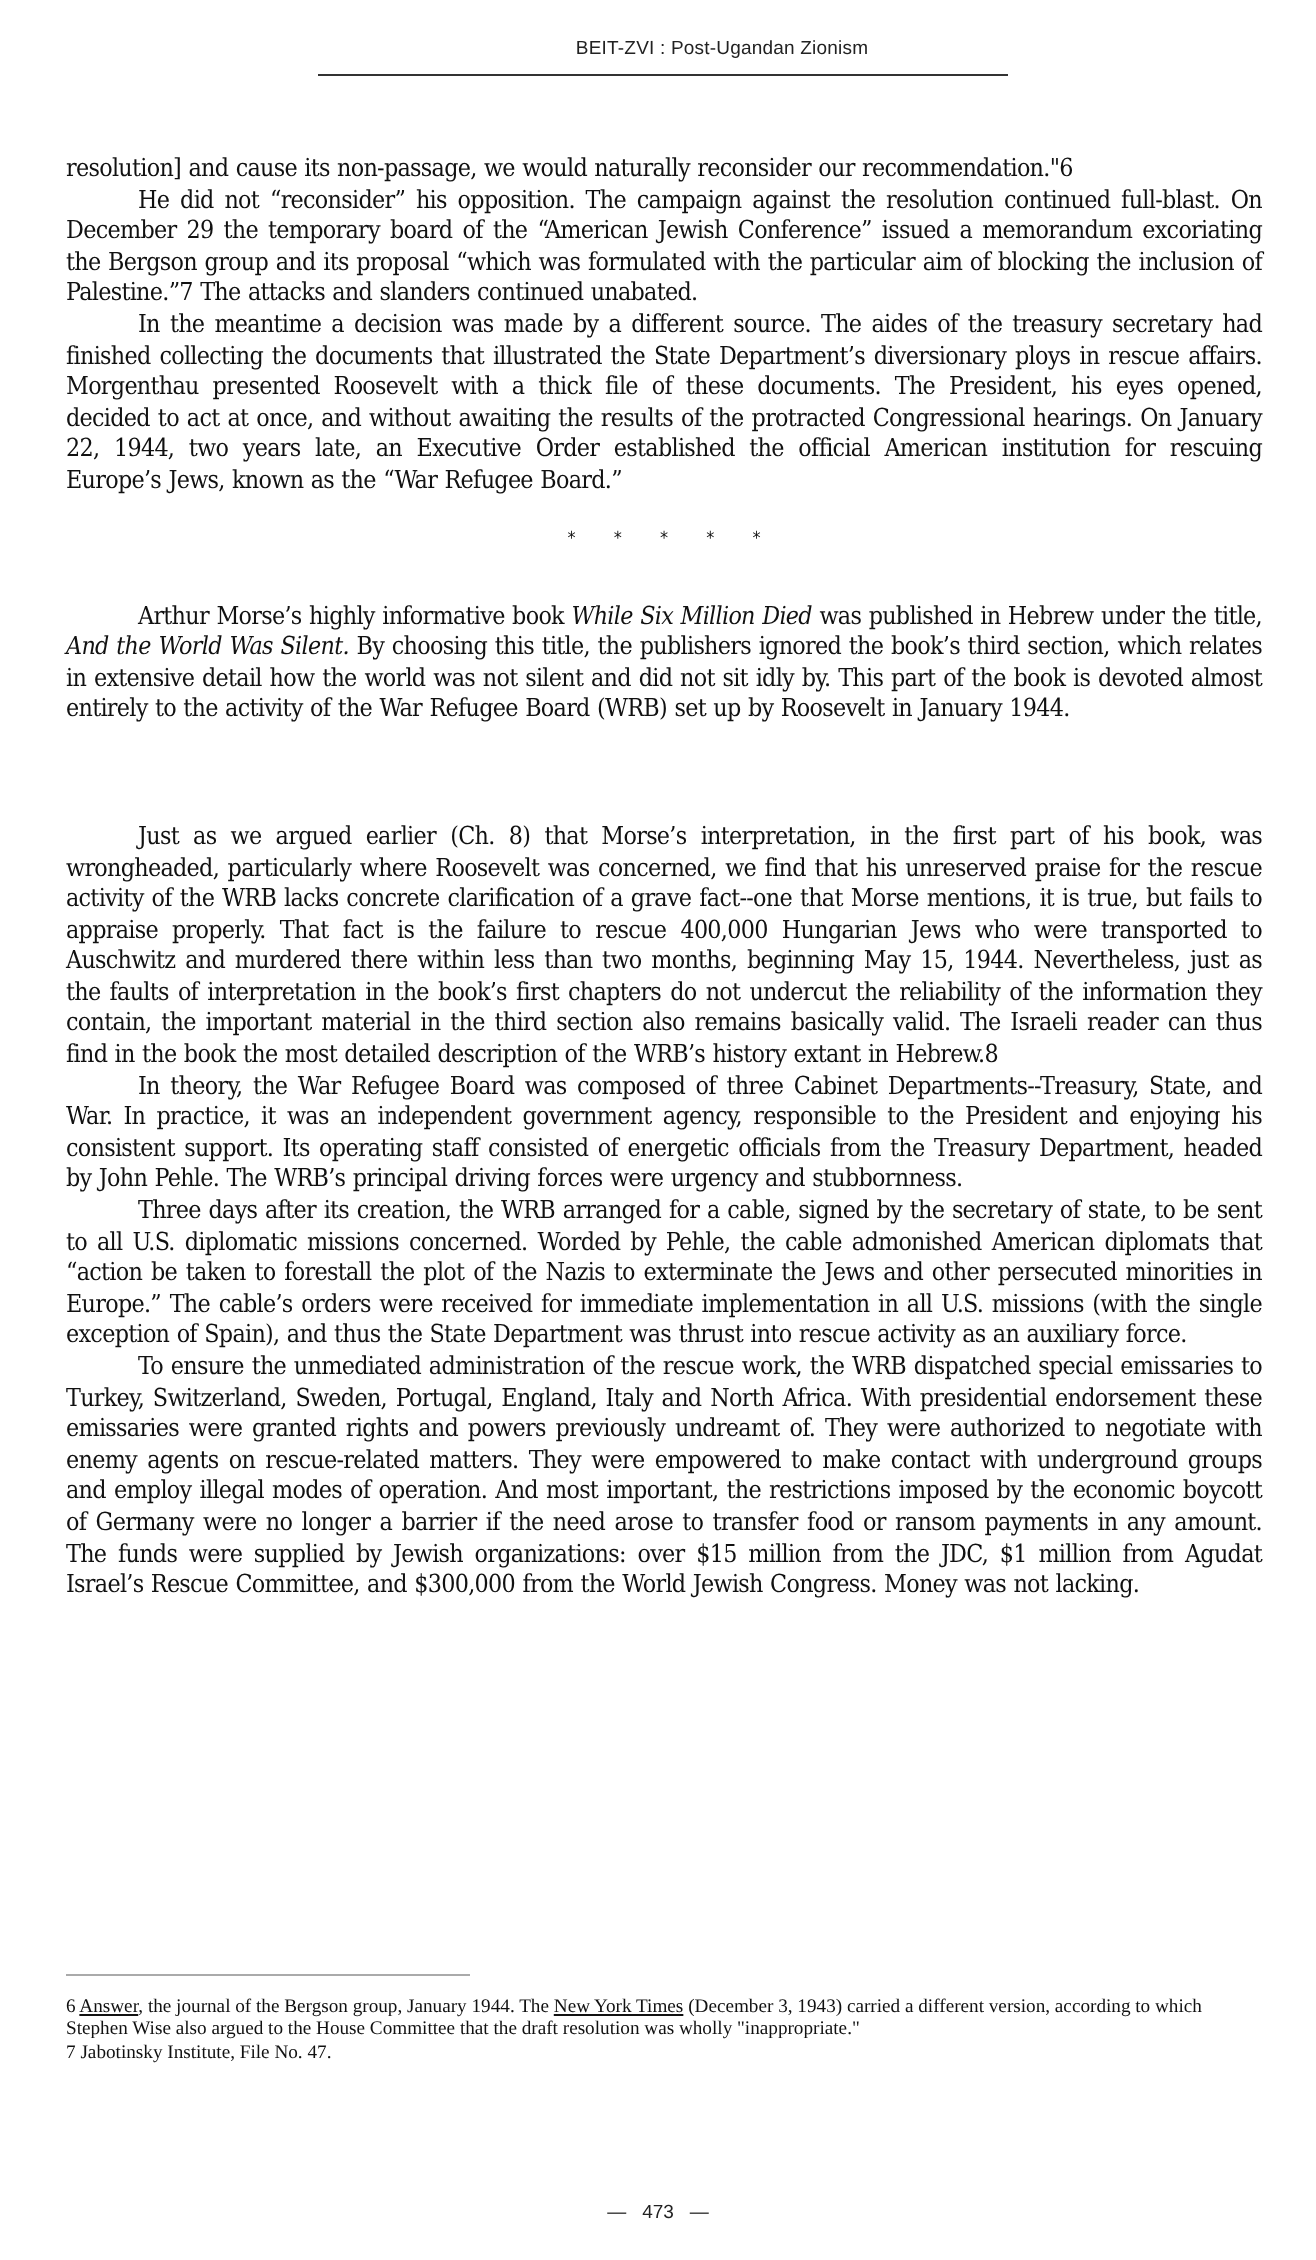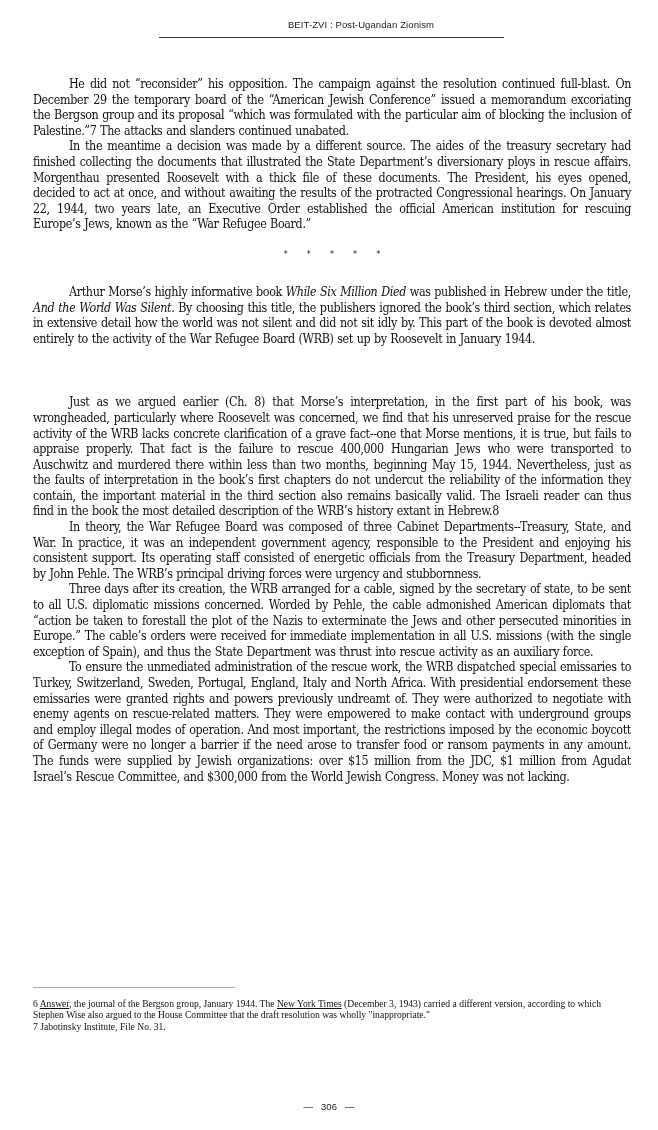--- a/index.html
+++ b/index.html
@@ -110,35 +110,36 @@
       margin: 0 8px;
     }
   </style>
 </head>
 <body>
 
 <div class="running-header">BEIT-ZVI : Post-Ugandan Zionism</div>
 <div class="header-rule"></div>
 
 <div class="body-text">
+  <p class="no-indent">resolution] and cause its non-passage, we would naturally reconsider our recommendation."6</p>
   <p>He did not “reconsider” his opposition. The campaign against the resolution continued full-blast. On December 29 the temporary board of the “American Jewish Conference” issued a memorandum excoriating the Bergson group and its proposal “which was formulated with the particular aim of blocking the inclusion of Palestine.”7 The attacks and slanders continued unabated.</p>
   <p>In the meantime a decision was made by a different source. The aides of the treasury secretary had finished collecting the documents that illustrated the State Department’s diversionary ploys in rescue affairs. Morgenthau presented Roosevelt with a thick file of these documents. The President, his eyes opened, decided to act at once, and without awaiting the results of the protracted Congressional hearings. On January 22, 1944, two years late, an Executive Order established the official American institution for rescuing Europe’s Jews, known as the “War Refugee Board.”</p>
 
   <div class="separator">* * * * *</div>
 
   <p class="after-sep"><span>Arthur Morse’s highly informative book </span><em>While Six Million Died</em><span> was published in Hebrew under the title, </span><em>And the World Was Silent.</em><span> By choosing this title, the publishers ignored the book’s third section, which relates in extensive detail how the world was not silent and did not sit idly by. This part of the book is devoted almost entirely to the activity of the War Refugee Board (WRB) set up by Roosevelt in January 1944.</span></p>
 
   <p class="after-break">Just as we argued earlier (Ch. 8) that Morse’s interpretation, in the first part of his book, was wrongheaded, particularly where Roosevelt was concerned, we find that his unreserved praise for the rescue activity of the WRB lacks concrete clarification of a grave fact--one that Morse mentions, it is true, but fails to appraise properly. That fact is the failure to rescue 400,000 Hungarian Jews who were transported to Auschwitz and murdered there within less than two months, beginning May 15, 1944. Nevertheless, just as the faults of interpretation in the book’s first chapters do not undercut the reliability of the information they contain, the important material in the third section also remains basically valid. The Israeli reader can thus find in the book the most detailed description of the WRB’s history extant in Hebrew.8</p>
   <p>In theory, the War Refugee Board was composed of three Cabinet Departments--Treasury, State, and War. In practice, it was an independent government agency, responsible to the President and enjoying his consistent support. Its operating staff consisted of energetic officials from the Treasury Department, headed by John Pehle. The WRB’s principal driving forces were urgency and stubbornness.</p>
   <p>Three days after its creation, the WRB arranged for a cable, signed by the secretary of state, to be sent to all U.S. diplomatic missions concerned. Worded by Pehle, the cable admonished American diplomats that “action be taken to forestall the plot of the Nazis to exterminate the Jews and other persecuted minorities in Europe.” The cable’s orders were received for immediate implementation in all U.S. missions (with the single exception of Spain), and thus the State Department was thrust into rescue activity as an auxiliary force.</p>
   <p>To ensure the unmediated administration of the rescue work, the WRB dispatched special emissaries to Turkey, Switzerland, Sweden, Portugal, England, Italy and North Africa. With presidential endorsement these emissaries were granted rights and powers previously undreamt of. They were authorized to negotiate with enemy agents on rescue-related matters. They were empowered to make contact with underground groups and employ illegal modes of operation. And most important, the restrictions imposed by the economic boycott of Germany were no longer a barrier if the need arose to transfer food or ransom payments in any amount. The funds were supplied by Jewish organizations: over $15 million from the JDC, $1 million from Agudat Israel’s Rescue Committee, and $300,000 from the World Jewish Congress. Money was not lacking.</p>
 </div>
 
 <div class="fn-rule"></div>
 
 <div class="footnotes">
   <div><span>6</span> <u>Answer</u><span>, the journal of the Bergson group, January 1944. The </span><u>New York Times</u><span> (December 3, 1943) carried a different version, according to which Stephen Wise also argued to the House Committee that the draft resolution was wholly "inappropriate."</span></div>
-  <div><span>7</span> <span>Jabotinsky Institute, File No. 31.</span></div>
+  <div><span>7</span> <span>Jabotinsky Institute, File No. 47.</span></div>
 </div>
 
 <div class="page-number">
-  <span class="dash">—</span><span>306</span><span class="dash">—</span>
+  <span class="dash">—</span><span>473</span><span class="dash">—</span>
 </div>
 
 </body></html>

